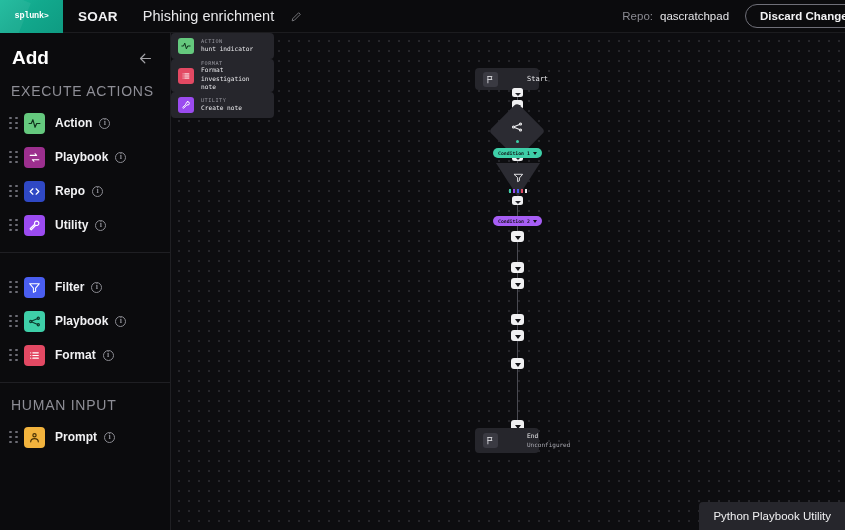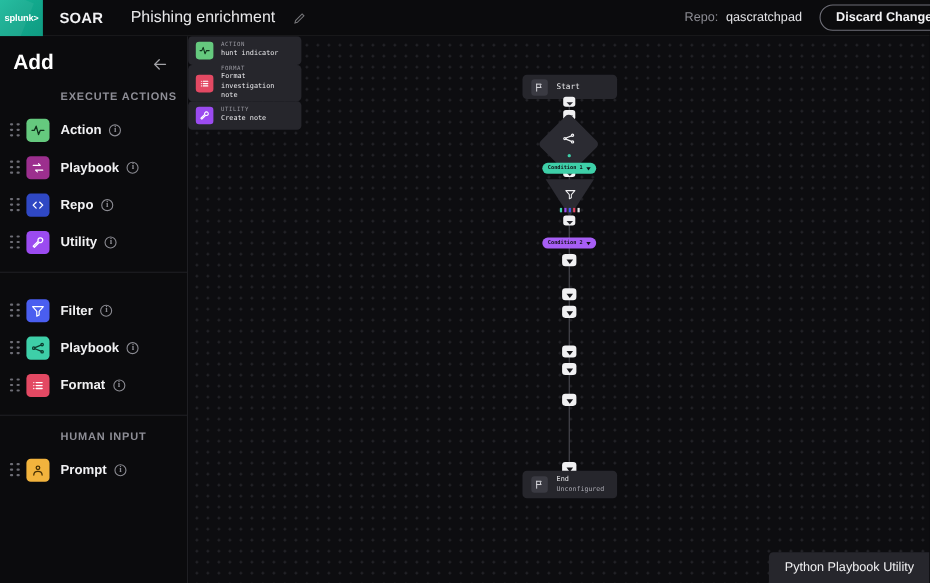--- a/index.html
+++ b/index.html
@@ -13,25 +13,26 @@
 
   
   .header {
     position: absolute; top: 0; left: 0;
     width: 845px; height: 33px;
     background: #0b0b0d;
     border-bottom: 1px solid #1c1c1f;
     display: flex; align-items: center;
   }
   .logo {
-    width: 39px; height: 33px;
+    width: 63px; height: 33px;
     background: linear-gradient(135deg,#19b99a 0%,#12a98d 45%,#0f9b82 100%);
     position: relative; overflow: hidden;
     display: flex; align-items: center; justify-content: center;
     flex: 0 0 auto;
+    font-family: Liberation Mono, monospace;
   }
   .logo:before {
     content: ""; position: absolute; left: -6px; top: -4px;
     width: 30px; height: 42px;
     background: rgba(255,255,255,0.06);
     transform: rotate(22deg);
   }
   .logo-text {
     position: relative; z-index: 2;
     font-size: 8.5px; font-weight: 700; color: #ffffff;
@@ -78,22 +79,22 @@
   }
   .sb-head {
     display: flex; align-items: center; justify-content: space-between;
     padding: 14px 14px 0 12px;
   }
   .sb-title { font-size: 19px; font-weight: 700; color: #ffffff; }
   .back-btn { width: 22px; height: 22px; display:flex; align-items:center; justify-content:center; opacity:.75; }
   .sb-section { padding-top: 14px; }
   .sb-divider { height: 1px; background: #1f1f23; margin: 13px 0 0 0; }
   .sb-cat {
-    font-size: 10px; font-weight: 700; color: #8e8e96;
-    letter-spacing: 0.75px; padding: 0 0 4px 11px; text-transform: uppercase; margin-left: 44px;
+    font-size: 14px; font-weight: 400; color: #8e8e96;
+    letter-spacing: 0.75px; padding: 0 0 4px 11px; text-transform: uppercase;
   }
   .sb-item {
     display: flex; align-items: center; height: 28px;
     padding-left: 9px; margin-top: 6px; cursor: pointer;
   }
   .grip {
     width: 9px; height: 14px; flex: 0 0 auto; margin-right: 6px;
     display: grid; grid-template-columns: 3px 3px; grid-template-rows: 3px 3px 3px;
     gap: 2px 3px; align-content: center;
   }
@@ -136,22 +137,22 @@
   }
   .card-txt { display: flex; flex-direction: column; justify-content: center; }
   .card-kind {
     font-size: 5.2px; color: #9a9aa2; letter-spacing: 0.5px;
     text-transform: uppercase; line-height: 1.3;
   }
   .card-name { font-size: 6.2px; color: #e9e9ec; line-height: 1.35; }
 
   
   .se-card {
-    width: 86px; background: #26262c; border-radius: 4px;
-    display: flex; align-items: center; padding: 0 8px;
+    width: 64px; background: #26262c; border-radius: 4px;
+    display: flex; align-items: center; padding: 0 8px; gap: 21px;
   }
   .se-ico {
     width: 15px; height: 15px; border-radius: 3px; background: #3a3a42;
     display: flex; align-items: center; justify-content: center;
     margin-right: 8px; flex: 0 0 auto;
   }
 
   
   .conn { position: absolute; width: 1px; background: #4a4a52; }
   .port {

